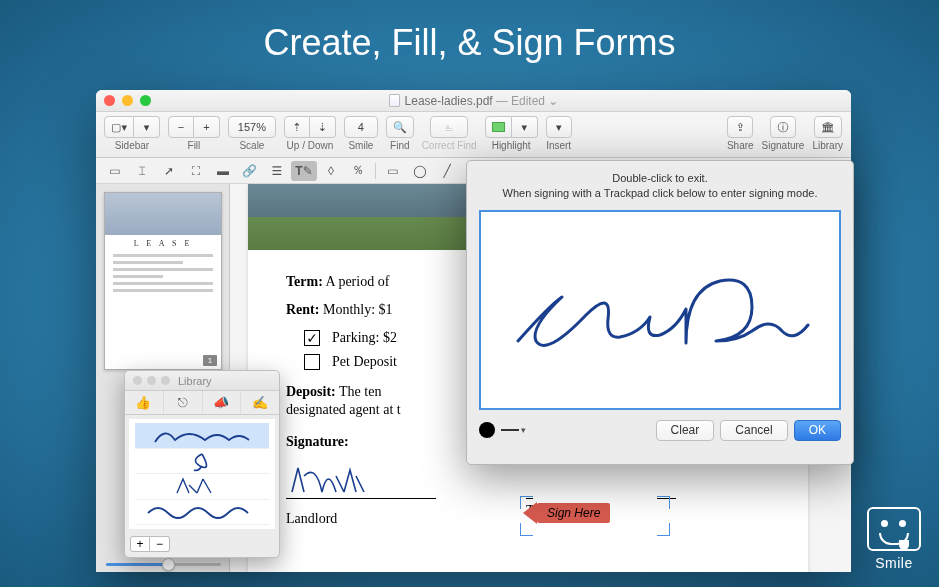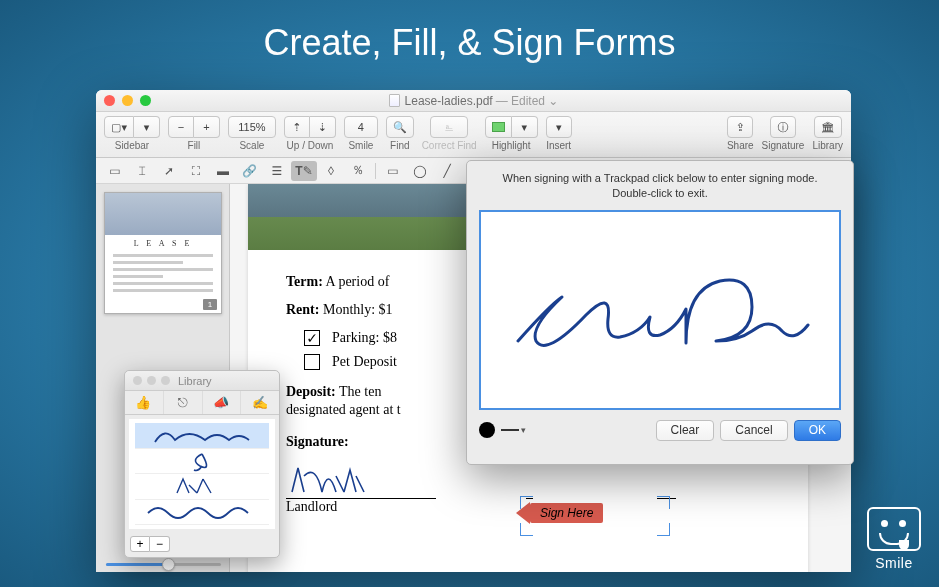--- a/index.html
+++ b/index.html
@@ -59,21 +59,21 @@
 }
 .tool-item.sel { background: #bebebe; }
 .tool-sep { width: 1px; height: 16px; background: #ccc; margin: 0 3px; }
 .tool-line { width: 40px; height: 1.5px; background: #333; margin-left: 4px; }
 .content { display: flex; height: calc(100% - 94px); }
 .sidebar {
   width: 134px; background: #e4e4e4; border-right: 1px solid #c8c8c8;
   padding: 8px; position: relative;
 }
 .thumb {
-  width: 118px; height: 122px; background: #fff; border: 1px solid #b0b0b0;
+  width: 118px; height: 178px; background: #fff; border: 1px solid #b0b0b0;
   box-shadow: 0 1px 3px rgba(0,0,0,.2); position: relative; overflow: hidden;
 }
 .thumb-img { height: 42px; background: linear-gradient(#b8c5d5,#9aabc2); }
 .thumb-lease { text-align: center; font-size: 8px; letter-spacing: 3px; margin: 4px 0 6px; color: #333; font-family: serif;}
 .thumb-lines { padding: 0 8px; }
 .thumb-lines div { height: 3px; background: #ccc; margin-bottom: 4px; }
 .thumb-lines div:nth-child(2){width:70%;} .thumb-lines div:nth-child(4){width:50%;}
 .thumb-pg { position: absolute; right: 4px; bottom: 3px; width: 14px; height: 11px; background: #888; color:#fff; font-size:8px; text-align:center; line-height:11px; border-radius:1px;}
 .main {
   flex: 1; background: #f5f5f5; padding: 0; overflow: hidden; position: relative;
@@ -86,21 +86,21 @@
 .doc-body { padding: 24px 26px 12px 38px; font-family: "Times New Roman", serif; font-size: 14px; color: #000; }
 .doc-body .line { margin-bottom: 12px; }
 .doc-body b { font-weight: bold; }
 .checkbox-row { display: flex; align-items: center; margin: 8px 0 8px 18px; gap: 12px; }
 .cb { width: 16px; height: 16px; border: 1.5px solid #000; display: flex; align-items: center; justify-content: center; font-size: 14px; }
 .sig-row { display: flex; gap: 90px; margin-top: 8px; }
 .sig-col { display: flex; flex-direction: column; }
 .sig-line { width: 150px; border-top: 1.5px solid #000; margin-top: 2px; }
 .sig-scribble { height: 34px; }
 .sign-here-tag {
-  position: absolute; left: 268px; top: 318px;
+  position: absolute; left: 275px; top: 318px;
   display: flex; align-items: center;
 }
 .sign-here-arrow {
   width: 0; height: 0; border-top: 11px solid transparent;
   border-bottom: 11px solid transparent; border-right: 14px solid #d65a4e;
 }
 .sign-here-body { background: #d65a4e; color: #000; font-style: italic; font-size: 12px; padding: 3px 10px; border-radius: 2px; }
 .sig-field-bracket {
   position: absolute; border: 1.5px solid #4a90e2; width: 150px; height: 40px;
 }
@@ -186,21 +186,21 @@
       <div class="tb-label">Sidebar</div>
     </div>
     <div class="tb-group">
       <div class="tb-btns">
         <div class="tb-btn">−</div>
         <div class="tb-btn" style="border-left:none">+</div>
       </div>
       <div class="tb-label">Fill</div>
     </div>
     <div class="tb-group">
-      <div class="tb-btn single" style="width:48px">115%</div>
+      <div class="tb-btn single" style="width:48px">157%</div>
       <div class="tb-label">Scale</div>
     </div>
     <div class="tb-group">
       <div class="tb-btns">
         <div class="tb-btn">⇡</div>
         <div class="tb-btn" style="border-left:none">⇣</div>
       </div>
       <div class="tb-label">Up / Down</div>
     </div>
     <div class="tb-group">
@@ -292,38 +292,38 @@
 
     <div class="main">
       <div class="vscroll"></div>
       <div class="page">
         <div class="page-photo"></div>
         <div class="doc-body">
           <div class="line"><b>Term:</b><span> A period of</span></div>
           <div class="line"><b>Rent:</b><span> Monthly: $1</span></div>
           <div class="checkbox-row">
             <div class="cb">✓</div>
-            <span>Parking: $8</span>
+            <span>Parking: $2</span>
           </div>
           <div class="checkbox-row">
             <div class="cb"></div>
             <span>Pet Deposit</span>
           </div>
           <div class="line" style="margin-top:14px"><b>Deposit:</b><span> The ten</span></div>
           <div class="line" style="margin-top:-10px">designated agent at t</div>
           <div class="line" style="margin-top:16px"><b>Signature:</b></div>
           <div class="sig-row">
             <div class="sig-col">
               <div class="sig-scribble">
                 <svg width="110" height="34">
                     <path d="M6 30 L12 6 L18 30 M18 14 Q30 2 36 30 Q42 4 50 30 M50 14 L58 30 M58 30 L64 8 L70 30 M70 14 L78 30" stroke="#1a3f8f" stroke-width="1.6" fill="none"></path>
                   </svg>
               </div>
               <div class="sig-line"></div>
-              <div style="margin-top:0">Landlord</div>
+              <div style="margin-top:12px">Landlord</div>
             </div>
             <div class="sig-col" style="position:relative">
               <div class="sig-scribble"></div>
               <div class="sig-line"></div>
               <div style="margin-top:4px">Tenant</div>
             </div>
           </div>
         </div>
         <div class="sig-field-bracket" style="left:272px; top:312px;"></div>
         <div class="sign-here-tag">
@@ -373,22 +373,22 @@
     </div>
   </div>
   <div class="lib-foot">
     <div class="lib-sm-btn">+</div>
     <div class="lib-sm-btn">−</div>
   </div>
 </div>
 
 <div class="sign-dialog">
   <div class="sign-instr">
+    <div>Double-click to exit.</div>
     <div>When signing with a Trackpad click below to enter signing mode.</div>
-    <div>Double-click to exit.</div>
   </div>
   <div class="sign-canvas">
     <svg width="340" height="130" viewBox="0 0 340 130">
       <path d="M28 96 Q60 60 72 52 Q40 82 46 96 Q56 112 96 70 Q122 44 118 74 Q116 94 130 92 Q150 88 160 72 Q154 94 170 90 Q186 84 196 64 L196 98 Q196 44 230 36 Q262 30 262 62 Q262 92 226 96 Q248 96 262 86 Q280 72 292 86 Q304 98 318 80" stroke="#1a3f8f" stroke-width="3" fill="none" stroke-linecap="round" stroke-linejoin="round"></path>
     </svg>
   </div>
   <div class="sign-bottom">
     <div class="color-dot"></div>
     <div class="stroke-pick">
         <span class="ln"></span>

